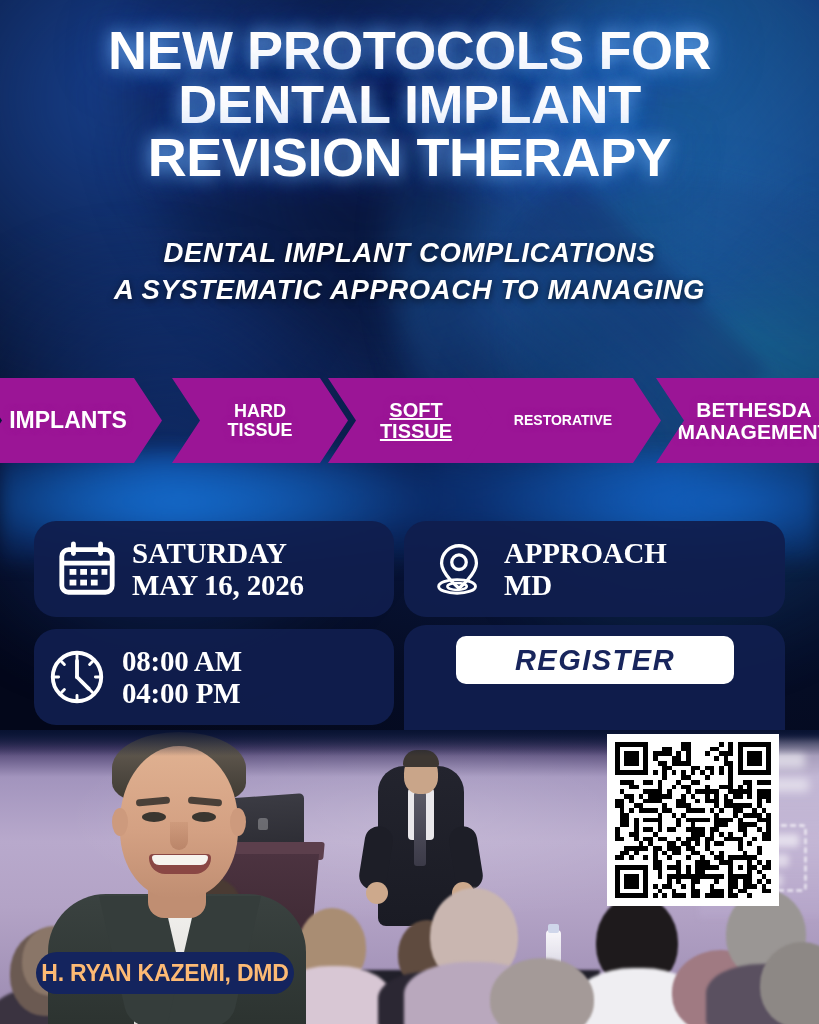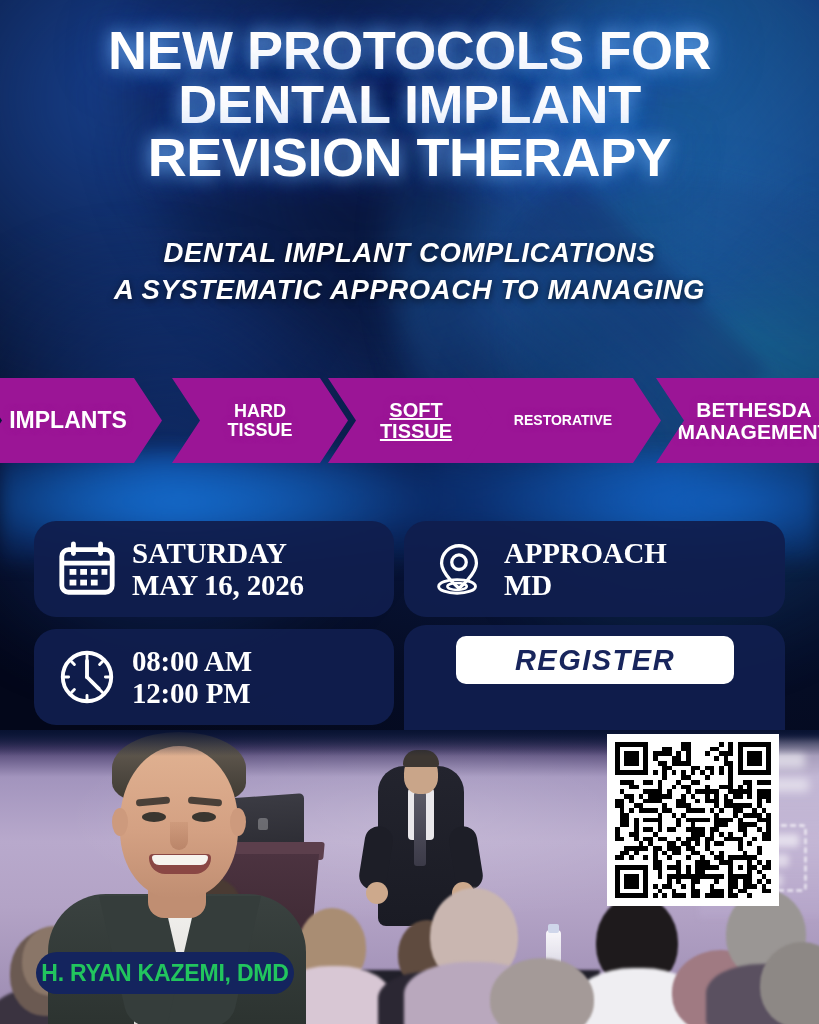--- a/index.html
+++ b/index.html
@@ -124,21 +124,21 @@
 
   
   .card{
     position:absolute;
     background:rgba(16,30,78,.94);
     border-radius:22px;
     display:flex; align-items:center;
     color:#fff;
   }
   .card-date { left:34px;  top:521px; width:360px; height:96px; padding-left:22px; }
-  .card-time { left:34px;  top:629px; width:360px; height:96px; padding-left:22px; }
+  .card-time { left:34px;  top:629px; width:360px; height:96px; padding-left:12px; }
   .card-loc  { left:404px; top:521px; width:381px; height:96px; padding-left:24px; }
   .card-reg  { left:404px; top:625px; width:381px; height:145px;
                border-radius:22px; display:block; padding:0; }
 
   .card-ico{ flex:0 0 auto; width:62px; height:62px; margin-right:14px; }
   .card-ico svg{ width:100%; height:100%; display:block; }
   .card-txt{ font-weight:700; font-size:29px; line-height:1.12; letter-spacing:-.2px;font-family:Liberation Serif, serif; }
   .card-txt .l2{ display:block; }
 
   .reg-btn{
@@ -262,21 +262,21 @@
     border-radius:0 0 10px 10px; }
   .p-mouth{ position:absolute; left:107px; top:126px; width:62px; height:20px;
     background:#8a4744; border-radius:6px 6px 24px 24px; }
   .p-teeth{ position:absolute; left:110px; top:127px; width:56px; height:10px;
     background:#f6f3ee; border-radius:4px 4px 10px 10px; }
 
   .name-badge{
     position:absolute; left:36px; top:222px; width:258px; height:42px;
     background:#14245e; border-radius:21px;
     display:flex; align-items:center; justify-content:center;
-    color:#22c55e; font-weight:700; font-size:23px; letter-spacing:-.2px;
+    color:#fdba74; font-weight:700; font-size:23px; letter-spacing:-.2px;
   }
 
   
   .qr-wrap{
     position:absolute; left:607px; top:734px; width:172px; height:172px;
     background:#fff; padding:8px;
   }
   .qr{ width:100%; height:100%; display:block; image-rendering:pixelated; }
 
   .photo-fade{
@@ -371,21 +371,21 @@
       <svg viewBox="0 0 64 64" fill="none">
         <circle cx="32" cy="32" r="25" stroke="#fff" stroke-width="4"></circle>
         <path d="M32 32 V15" stroke="#fff" stroke-width="4" stroke-linecap="round"></path>
         <path d="M32 32 L44 44" stroke="#fff" stroke-width="4" stroke-linecap="round"></path>
         <path d="M32 9 V13 M32 51 V55 M9 32 H13 M51 32 H55" stroke="#fff" stroke-width="3" stroke-linecap="round"></path>
         <path d="M16 16 L19 19 M45 45 L48 48 M48 16 L45 19 M19 45 L16 48" stroke="#fff" stroke-width="3" stroke-linecap="round"></path>
       </svg>
     </div>
     <div class="card-txt">
       <span>08:00 AM</span>
-      <span class="l2">12:00 PM</span>
+      <span class="l2">04:00 PM</span>
     </div>
   </div>
 
   <div class="card card-loc">
     <div class="card-ico">
       <svg viewBox="0 0 64 64" fill="none">
         <path d="M32 8 C22 8 14 16 14 26 C14 37 32 52 32 52 C32 52 50 37 50 26 C50 16 42 8 32 8 Z" stroke="#fff" stroke-width="3.4" stroke-linejoin="round"></path>
         <circle cx="32" cy="25" r="7.5" stroke="#fff" stroke-width="3.4"></circle>
         <ellipse cx="30" cy="50" rx="19" ry="7" stroke="#fff" stroke-width="3"></ellipse>
         <ellipse cx="30" cy="50" rx="10" ry="3.6" stroke="#fff" stroke-width="2.6"></ellipse>

